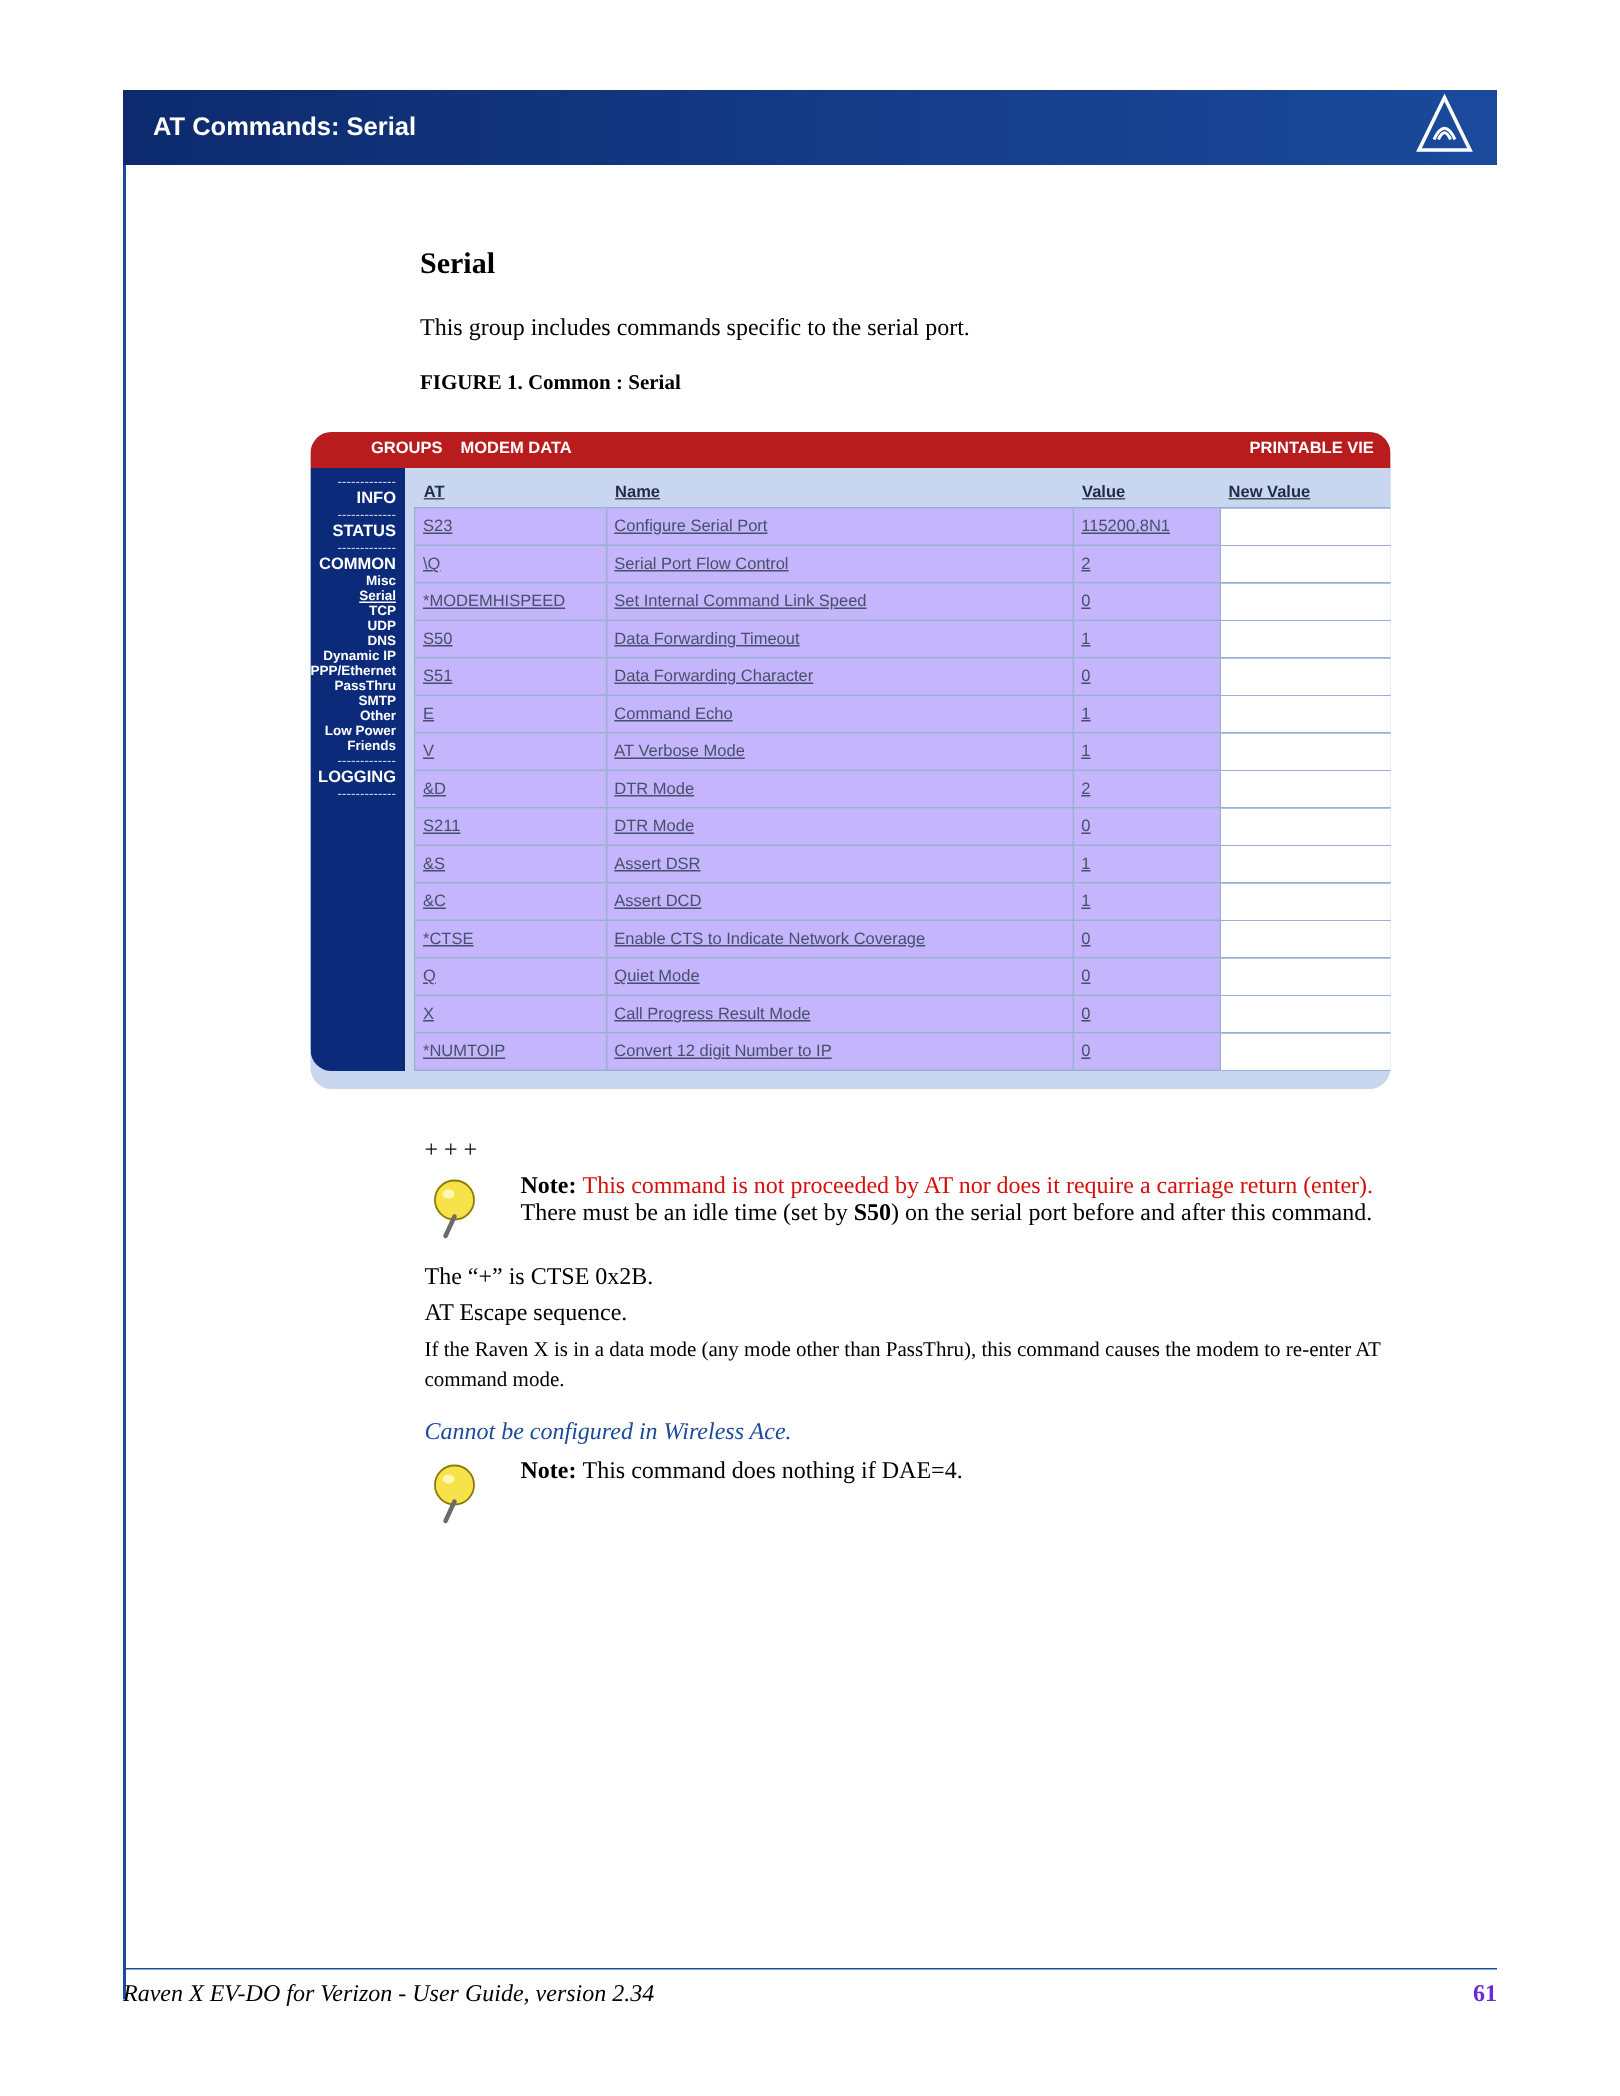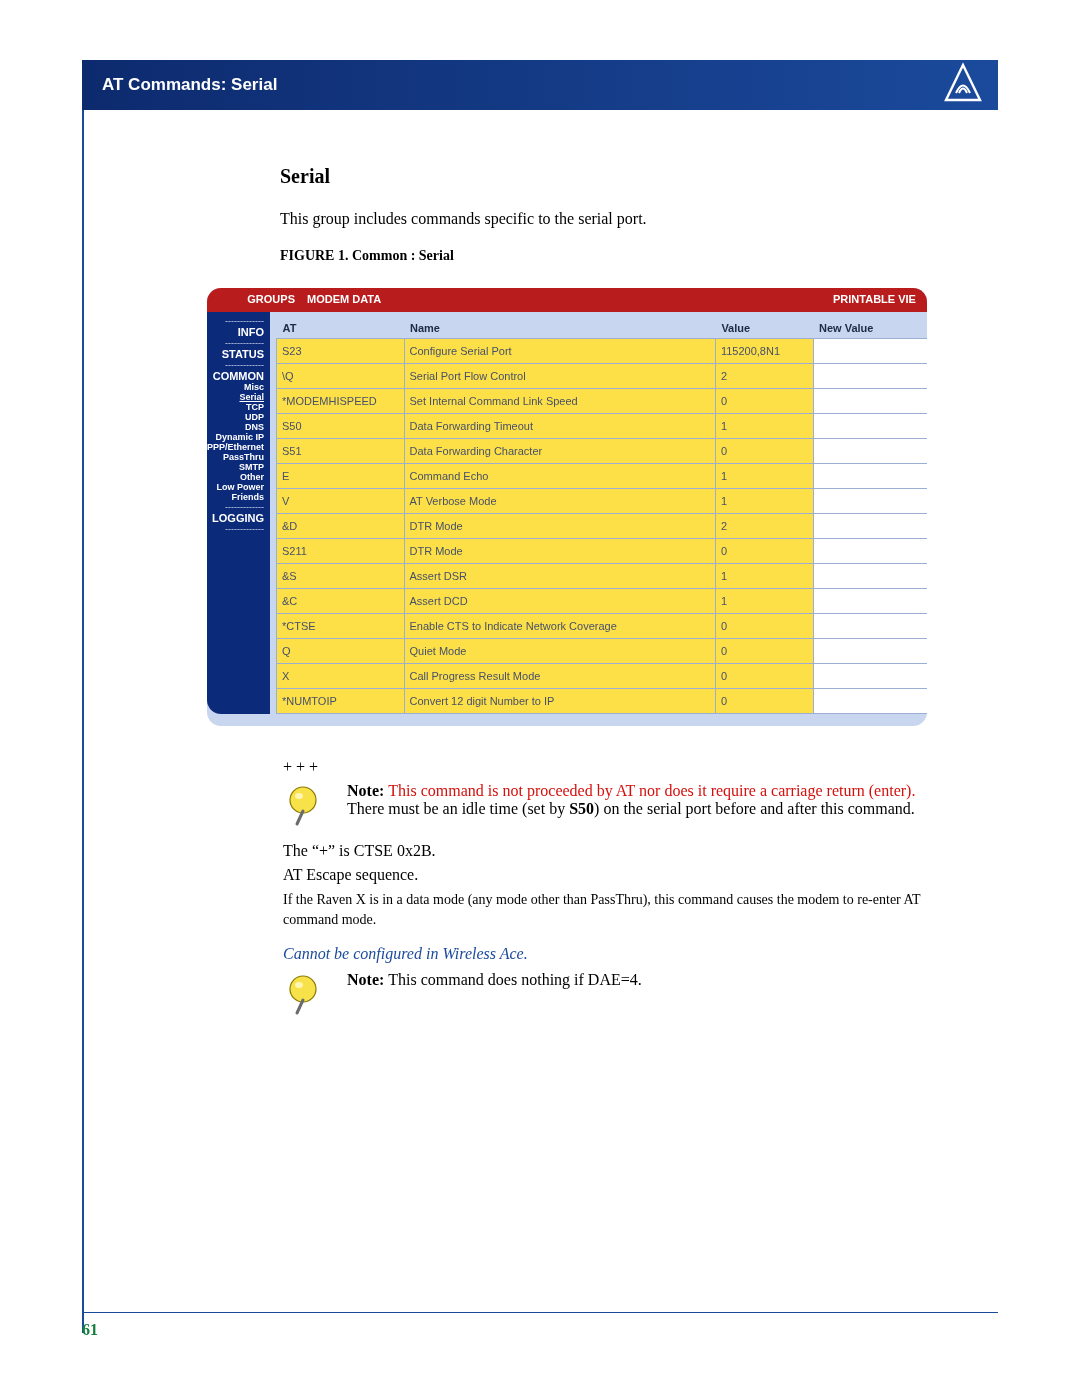--- a/index.html
+++ b/index.html
@@ -20,40 +20,40 @@
   .ss-groups-h { width:88px; text-align:right; padding:5px 6px 0 0; }
   .ss-modem-h { flex:1; padding:5px 0 0 6px; }
   .ss-print-h { width:94px; padding:5px 0 0 0; }
   .ss-body { display:flex; }
   .ss-nav { width:88px; background:#0b2a7a; color:#fff; font:10px Verdana,Arial; text-align:right; padding:4px 6px 8px 0; border-bottom-left-radius:14px; }
   .ss-nav .dash { letter-spacing:0; font-size:9px; color:#cfd8ee; }
   .ss-nav .lbl-b { font-weight:bold; font-size:11px; }
   .ss-nav .lbl-s { font-weight:bold; font-size:9px; }
   .ss-nav .cur { font-weight:bold; text-decoration:underline; font-size:9px; }
   .ss-main { flex:1; background:#c9d6ef; padding:6px 0 0 6px; }
-  table.at { border-collapse:collapse; width:734px; font:11px Verdana,Arial; color:#47506b; }
+  table.at { border-collapse:collapse; width:734px; font:11px Verdana,Arial; color:#47506b;text-decoration:underline; }
   table.at th { text-align:left; font-weight:bold; padding:4px 6px; font-size:11px; color:#1f2a44; }
-  table.at td { border:1px solid #9cafd3; background:#fde047; padding:3px 5px; height:18px; }
+  table.at td { border:1px solid #9cafd3; background:#c4b5fd; padding:3px 5px; height:18px; }
   table.at td.at-col { width:100px; }
   table.at td.name-col { width:260px; }
   table.at td.val-col { width:74px; }
   table.at td.new-col { width:160px; position:relative; background:#fff; }
   .dd { position:absolute; right:2px; top:2px; width:16px; height:15px; background:#e2e2e2; border:1px solid #777; display:flex; align-items:center; justify-content:center; }
   .dd svg { display:block; }
 
   .post { position:absolute; left:283px; right:142px; font-size:16px; }
   .plus-row { margin:0 0 6px 0; }
   .note-row { display:flex; align-items:flex-start; gap:24px; margin-bottom:10px; }
   .note-row .pin { flex:0 0 40px; }
   .note-row .txt { flex:1; }
   .red { color:#d40f0c; }
   .ital { font-style:italic; color:#1b4a9c; margin:16px 0 8px 0; }
   .small-note { font-size:14px; line-height:1.4; }
   .footer { position:absolute; left:82px; right:82px; bottom:58px; border-top:1px solid #1b4a9c; padding-top:8px; display:flex; justify-content:space-between; font-style:italic; font-family:'Times New Roman',serif; font-size:16px; }
-  .footer .pg { color:#15803d; font-weight:bold; font-style:normal; }
+  .footer .pg { color:#6d28d9; font-weight:bold; font-style:normal; }
 </style>
 </head>
 <body>
 
 <div class="page">
   <div class="left-rule"></div>
 
   <div class="header-bar">
     <span class="title">AT Commands: Serial</span>
     <span class="logo">
@@ -313,15 +313,16 @@
             <path d="M20 29 L14 42" stroke="#6b6b6b" stroke-width="3" stroke-linecap="round"></path>
           </svg>
       </span>
       <div class="txt">
         <span><b>Note: </b></span><span>This command does nothing if DAE=4.</span>
       </div>
     </div>
   </div>
 
   <div class="footer">
+    <span>Raven X EV-DO for Verizon - User Guide, version 2.34</span>
     <span class="pg">61</span>
   </div>
 </div>
 
 </body></html>

